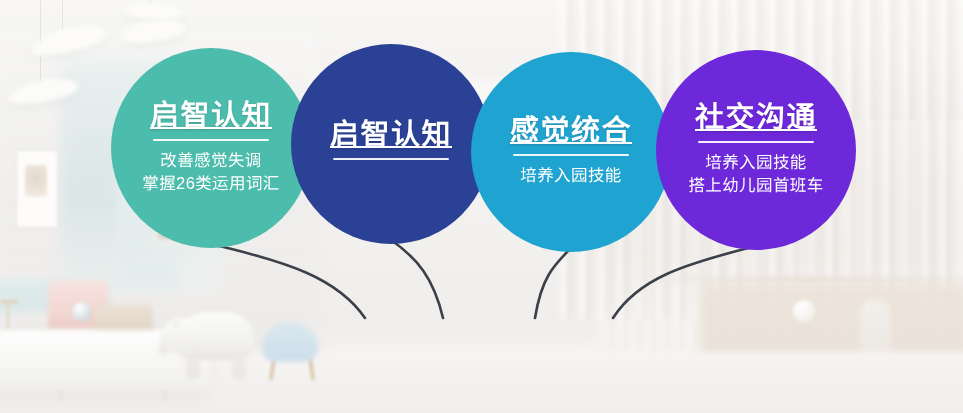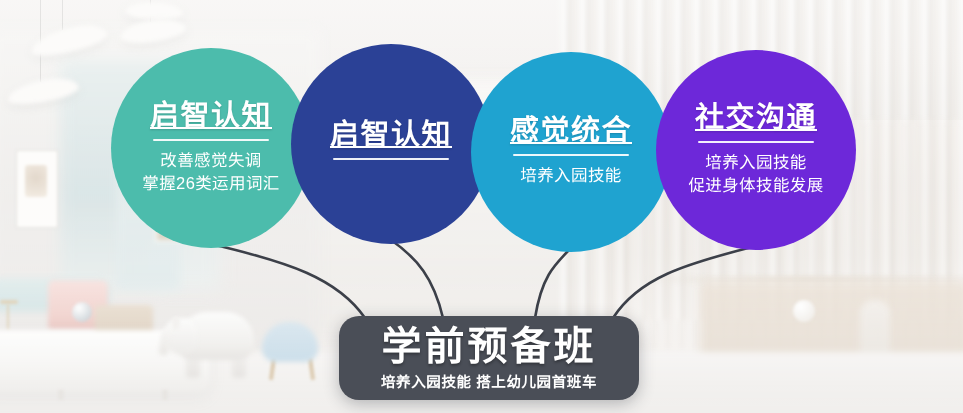--- a/index.html
+++ b/index.html
@@ -334,23 +334,19 @@
     <div class="circle" id="circle-2" style="left: 471px; top: 52px; background: rgb(31, 163, 208); z-index: 12;">
       <div class="c-title">感觉统合</div>
       <div class="c-rule"></div>
       <div class="c-sub">培养入园技能</div>
     </div>
 
     <div class="circle" id="circle-3" style="left: 656px; top: 50px; background: #6d28d9; z-index: 13;">
       <div class="c-title">社交沟通</div>
       <div class="c-rule"></div>
       <div class="c-sub">培养入园技能</div>
-      <div class="c-sub">促进身体技能发展</div>
+      <div class="c-sub">搭上幼儿园首班车</div>
     </div>
 
   </div>
 
-  <div class="banner" id="main-banner" style="background: rgb(74, 78, 87); color: rgb(255, 255, 255);">
-    <div class="b-title">学前预备班</div>
-    <div class="b-sub">培养入园技能 搭上幼儿园首班车</div>
-  </div>
 
 </div>
 
 </body></html>

